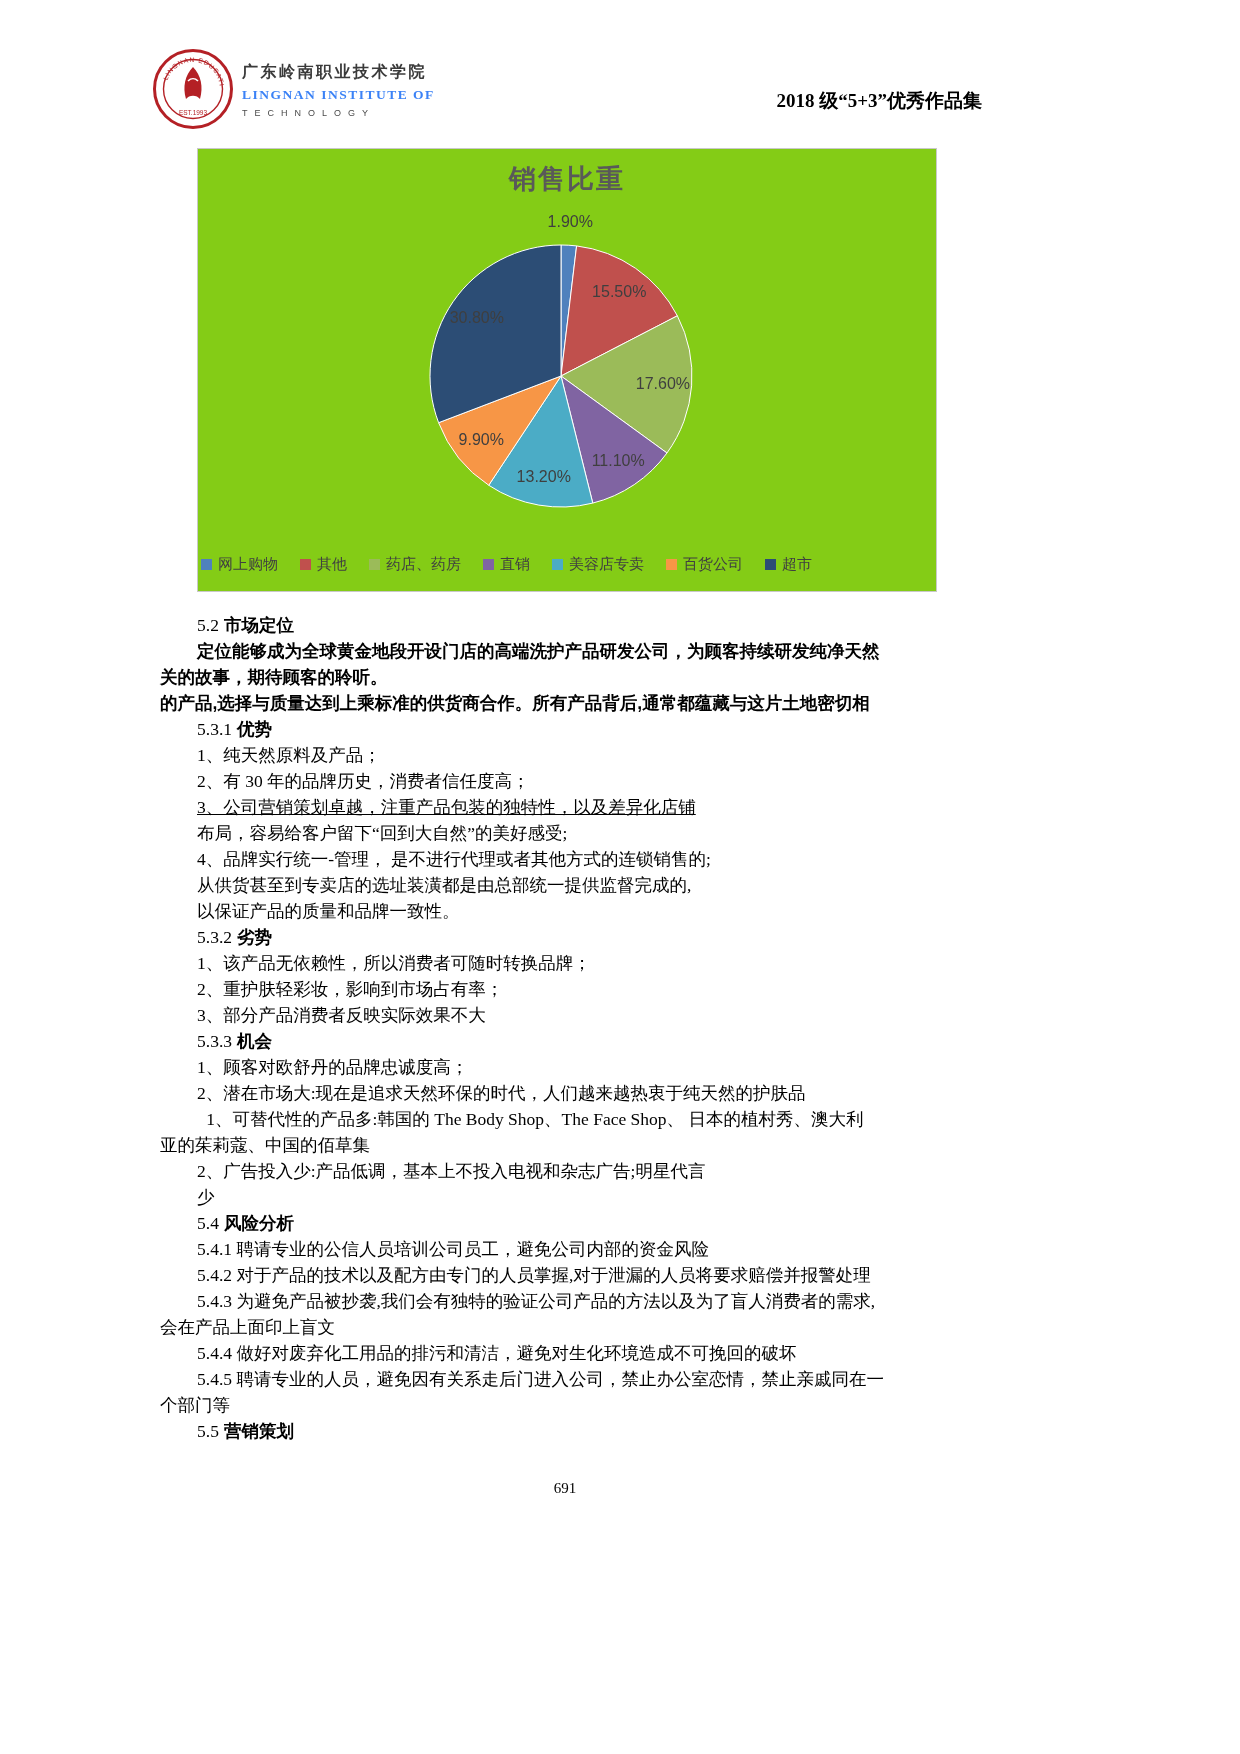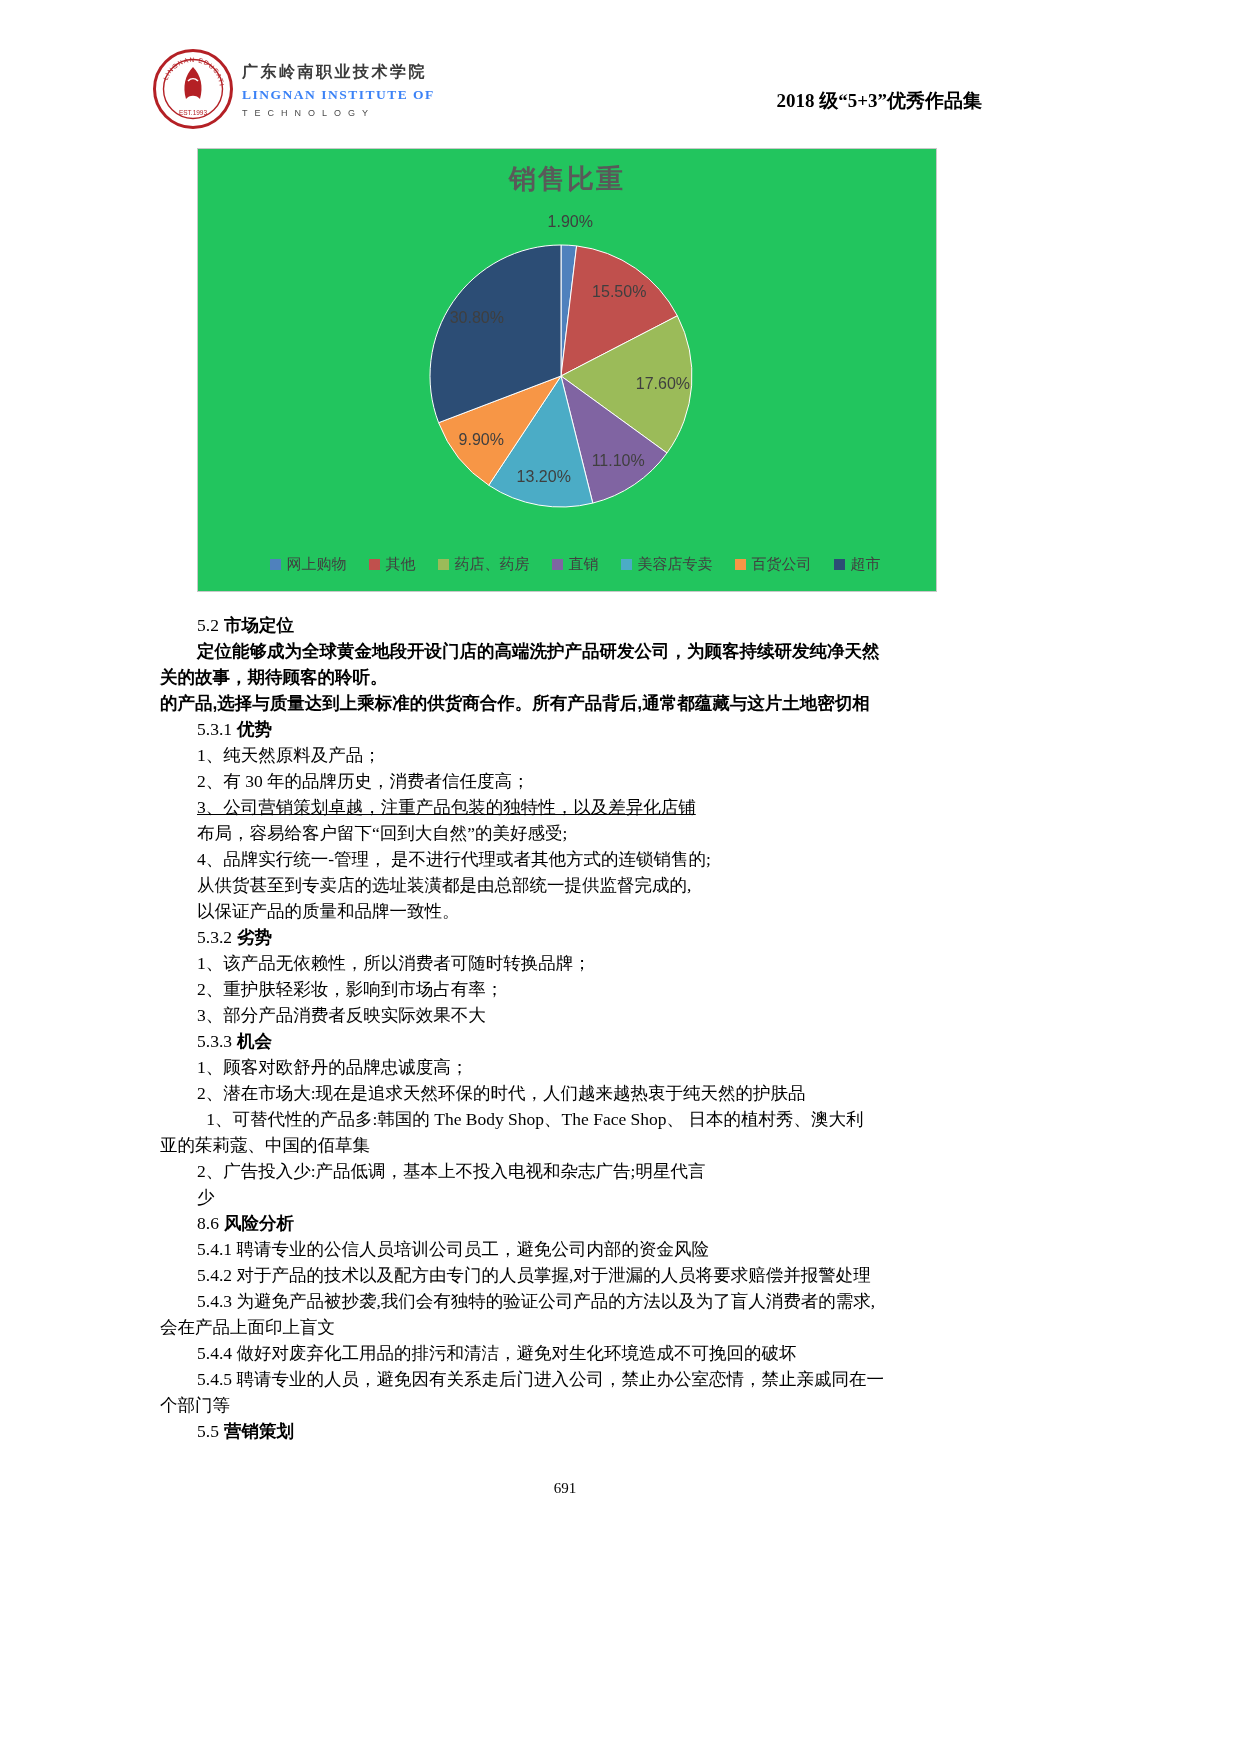--- a/index.html
+++ b/index.html
@@ -16,26 +16,26 @@
              font-family:"Liberation Sans",sans-serif;}
   .school-en1{font-size:13.5px;font-weight:bold;color:#3b82f6;letter-spacing:1.5px;margin-top:4px;
              font-family:"Liberation Serif",serif;}
   .school-en2{font-size:9px;color:#4a4a4a;letter-spacing:7px;margin-top:5px;
              font-family:Liberation Sans, sans-serif;}
   .collection-title{position:absolute;top:88px;right:258px;font-size:19px;font-weight:bold;color:#000;
              font-family:"Liberation Serif",serif;}
 
   
   .chart-box{position:absolute;left:197px;top:148px;width:738px;height:442px;
-             border:1px solid #c9c9c9;background:#22c55e;}
+             border:1px solid #c9c9c9;background:#84cc16;}
   .chart-title{position:absolute;top:12px;left:0;right:0;text-align:center;
              font-size:27px;font-weight:bold;color:#595959;letter-spacing:2px;
              font-family:"Liberation Sans",sans-serif;}
   #pie-svg{position:absolute;left:0;top:0;}
-  .legend{position:absolute;left:16px;right:0;top:406px;display:flex;justify-content:center;
+  .legend{position:absolute;left:3px;right:0;top:406px;display:flex;
           gap:22px;font-size:15px;color:#404040;font-family:"Liberation Sans",sans-serif;}
   .legend-item{display:flex;align-items:center;gap:6px;}
   .legend-swatch{width:11px;height:11px;display:inline-block;flex:0 0 auto;}
 
   
   .body-text{position:absolute;left:160px;top:612px;width:926px;
              font-size:17.5px;line-height:26px;color:#000;}
   .line{min-height:26px;}
   .line.bold{font-weight:bold;font-family:"Liberation Sans",sans-serif;}
   .hnum{margin-right:5px;}
@@ -139,21 +139,21 @@
       <div class="line" style="padding-left: 37px;">1、该产品无依赖性，所以消费者可随时转换品牌；</div>
       <div class="line" style="padding-left: 37px;">2、重护肤轻彩妆，影响到市场占有率；</div>
       <div class="line" style="padding-left: 37px;">3、部分产品消费者反映实际效果不大</div>
       <div class="line" style="padding-left: 37px;"><span class="hnum">5.3.3</span><span class="hlabel">机会</span></div>
       <div class="line" style="padding-left: 37px;">1、顾客对欧舒丹的品牌忠诚度高；</div>
       <div class="line" style="padding-left: 37px;">2、潜在市场大:现在是追求天然环保的时代，人们越来越热衷于纯天然的护肤品</div>
       <div class="line" style="padding-left: 46.25px;">1、可替代性的产品多:韩国的 The Body Shop、The Face Shop、 日本的植村秀、澳大利</div>
       <div class="line" style="padding-left: 0px;">亚的茱莉蔻、中国的佰草集</div>
       <div class="line" style="padding-left: 37px;">2、广告投入少:产品低调，基本上不投入电视和杂志广告;明星代言</div>
       <div class="line" style="padding-left: 37px;">少</div>
-      <div class="line" style="padding-left: 37px;"><span class="hnum">8.6</span><span class="hlabel">风险分析</span></div>
+      <div class="line" style="padding-left: 37px;"><span class="hnum">5.4</span><span class="hlabel">风险分析</span></div>
       <div class="line" style="padding-left: 37px;">5.4.1 聘请专业的公信人员培训公司员工，避免公司内部的资金风险</div>
       <div class="line" style="padding-left: 37px;">5.4.2 对于产品的技术以及配方由专门的人员掌握,对于泄漏的人员将要求赔偿并报警处理</div>
       <div class="line" style="padding-left: 37px;">5.4.3 为避免产品被抄袭,我们会有独特的验证公司产品的方法以及为了盲人消费者的需求,</div>
       <div class="line" style="padding-left: 0px;">会在产品上面印上盲文</div>
       <div class="line" style="padding-left: 37px;">5.4.4 做好对废弃化工用品的排污和清洁，避免对生化环境造成不可挽回的破坏</div>
       <div class="line" style="padding-left: 37px;">5.4.5 聘请专业的人员，避免因有关系走后门进入公司，禁止办公室恋情，禁止亲戚同在一</div>
       <div class="line" style="padding-left: 0px;">个部门等</div>
       <div class="line" style="padding-left: 37px;"><span class="hnum">5.5</span><span class="hlabel">营销策划</span></div>
     </main>
 

